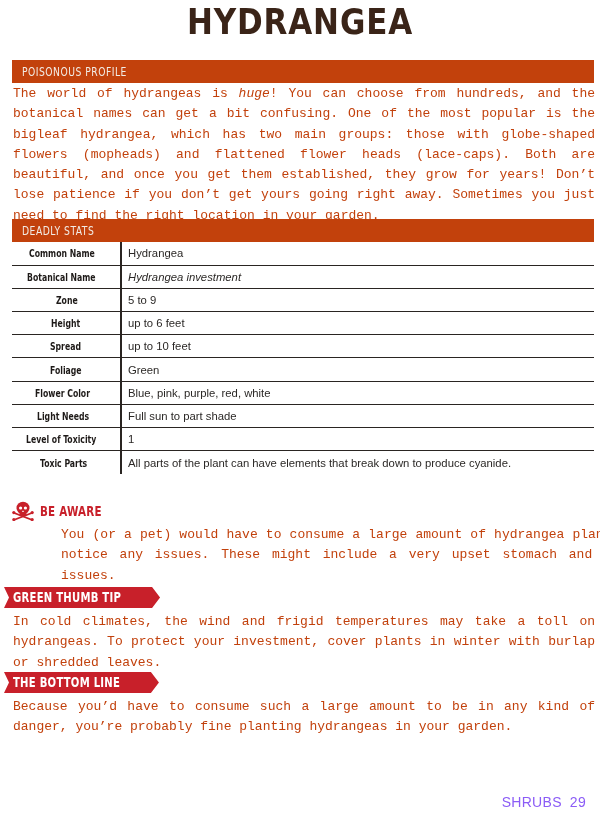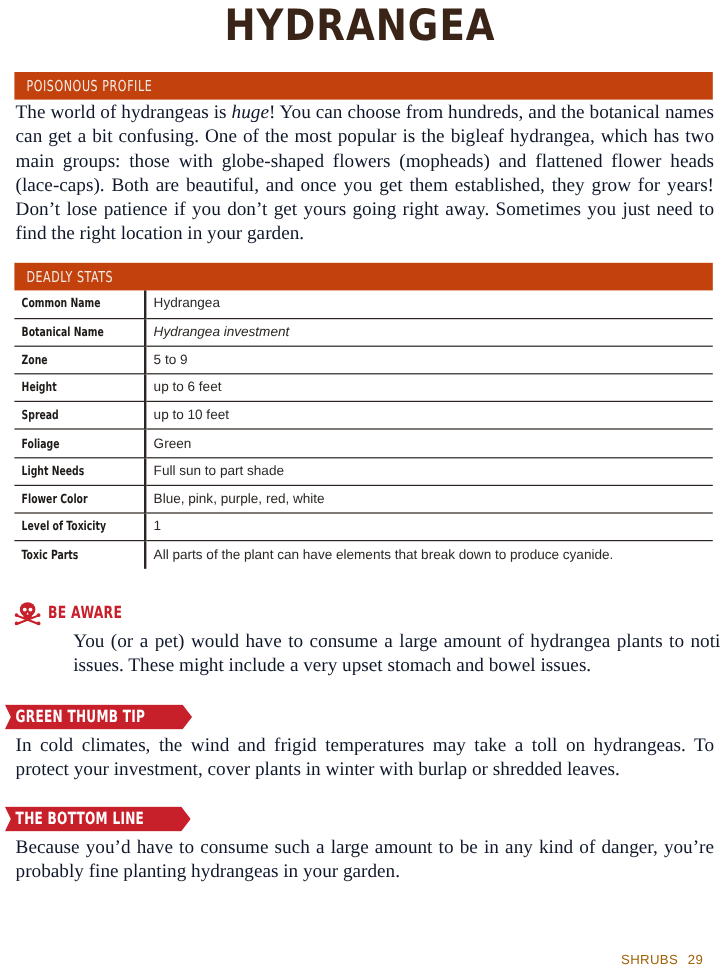--- a/index.html
+++ b/index.html
@@ -20,40 +20,40 @@
       background: #c2410c;
       color: #f2ece6;
       font-family: "DejaVu Sans Condensed", "DejaVu Sans", sans-serif;
       font-size: 12.5px; line-height: 23px; letter-spacing: 0.6px;
       padding-left: 10px;
     }
     .bar span { display: inline-block; transform: scaleX(0.82); transform-origin: left center; }
 
     .para {
       position: absolute; left: 13px; width: 582px;
-      font-family: Liberation Serif, serif;
-      font-size: 16px; line-height: 20.3px; color: #0f172a;
+      font-family: Liberation Mono, monospace;
+      font-size: 13px; line-height: 20.3px; color: #c2410c;
       text-align: justify;
     }
     .para em { font-style: italic; }
 
     table.stats {
       position: absolute; left: 12px; top: 242px; width: 582px;
       border-collapse: collapse;
     }
     table.stats td {
       height: 23.2px; padding: 0;
       border-bottom: 1px solid #2a2522;
       vertical-align: middle;
     }
     table.stats tr:last-child td { border-bottom: none; }
     td.k {
       width: 109px; padding-left: 6px !important;
       font-family: "DejaVu Sans Condensed", "DejaVu Sans", sans-serif;
-      font-weight: bold; font-size: 10.5px; color: #1e1a18;
+      font-weight: bold; font-size: 10.5px; color: #1e1a18; text-align: center;
     }
     td.k span { display: inline-block; transform: scaleX(0.82); transform-origin: left center; white-space: nowrap; }
     td.v {
       border-left: 2px solid #2a2522;
       padding-left: 6px !important;
       font-family: "Liberation Sans", sans-serif;
       font-size: 11.3px; color: #2b2826;
     }
     td.v.it { font-style: italic; }
     table.stats tr:first-child td.v { border-top: none; }
@@ -80,21 +80,21 @@
     }
     .ribbon .shape span {
       display: inline-block; color: #ffffff;
       font-family: "DejaVu Sans Condensed", "DejaVu Sans", sans-serif; font-weight: bold;
       font-size: 14px; line-height: 21px; letter-spacing: 0.3px;
       transform: scaleX(0.8); transform-origin: left center; white-space: nowrap;
     }
 
     .footer {
       position: absolute; right: 14px; top: 794px;
-      font-family: "Liberation Sans", sans-serif; font-size: 11px; color: #a16207;
+      font-family: "Liberation Sans", sans-serif; font-size: 14px; color: #8b5cf6;
       letter-spacing: 0.3px;
     }
     .footer .num { margin-left: 8px; }
   </style>
 </head>
 <body>
 
 <div class="title">HYDRANGEA</div>
 
 <div class="bar" style="top:60px;">
@@ -125,26 +125,26 @@
       </tr>
     <tr>
         <td class="k"><span>Spread</span></td>
         <td class="v">up to 10 feet</td>
       </tr>
     <tr>
         <td class="k"><span>Foliage</span></td>
         <td class="v">Green</td>
       </tr>
     <tr>
+        <td class="k"><span>Flower Color</span></td>
+        <td class="v">Blue, pink, purple, red, white</td>
+      </tr>
+    <tr>
         <td class="k"><span>Light Needs</span></td>
         <td class="v">Full sun to part shade</td>
-      </tr>
-    <tr>
-        <td class="k"><span>Flower Color</span></td>
-        <td class="v">Blue, pink, purple, red, white</td>
       </tr>
     <tr>
         <td class="k"><span>Level of Toxicity</span></td>
         <td class="v">1</td>
       </tr>
     <tr>
         <td class="k"><span>Toxic Parts</span></td>
         <td class="v">All parts of the plant can have elements that break down to produce cyanide.</td>
       </tr>
   </tbody>

